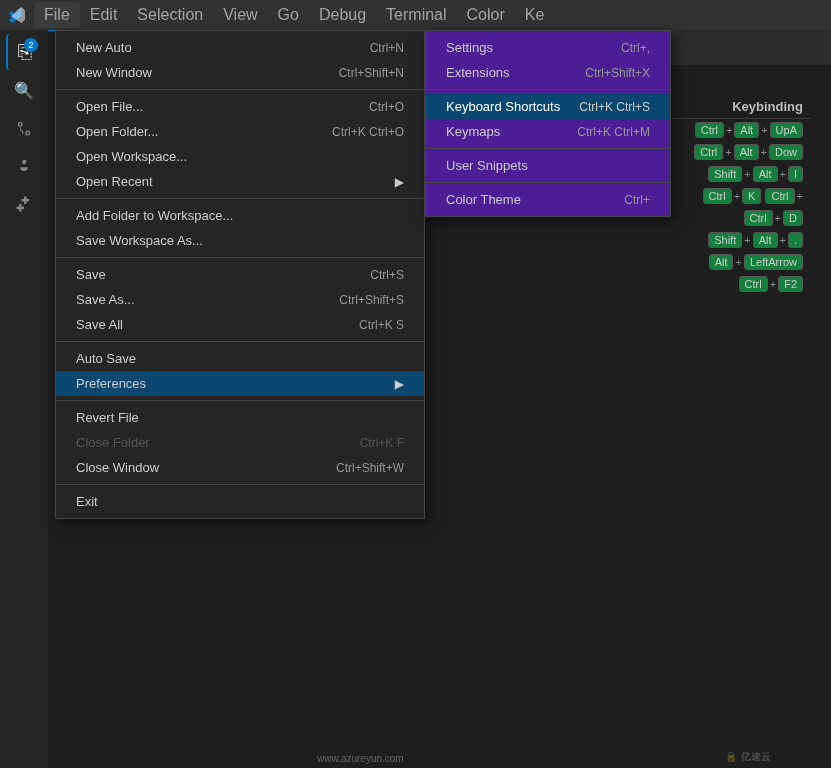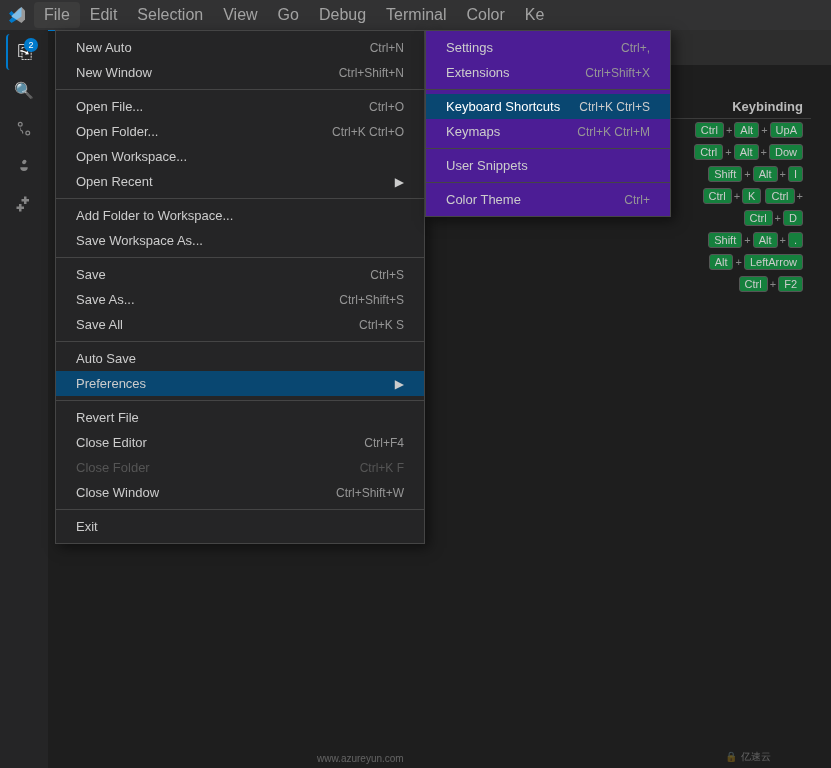--- a/index.html
+++ b/index.html
@@ -477,24 +477,20 @@
   </div>
   <div class="dropdown-item active" style="background:#094771;">
     <span>Preferences</span>
     <span class="dropdown-arrow" style="color:#ccc;">▶</span>
   </div>
   <div class="dropdown-separator"></div>
   <div class="dropdown-item">
     <span>Revert File</span>
     <span class="dropdown-shortcut"></span>
   </div>
-  <div class="dropdown-item">
-    <span>Close Editor</span>
-    <span class="dropdown-shortcut">Ctrl+F4</span>
-  </div>
   <div class="dropdown-item disabled">
     <span>Close Folder</span>
     <span class="dropdown-shortcut" style="color:#555;">Ctrl+K F</span>
   </div>
   <div class="dropdown-item">
     <span>Close Window</span>
     <span class="dropdown-shortcut">Ctrl+Shift+W</span>
   </div>
   <div class="dropdown-separator"></div>
   <div class="dropdown-item">

